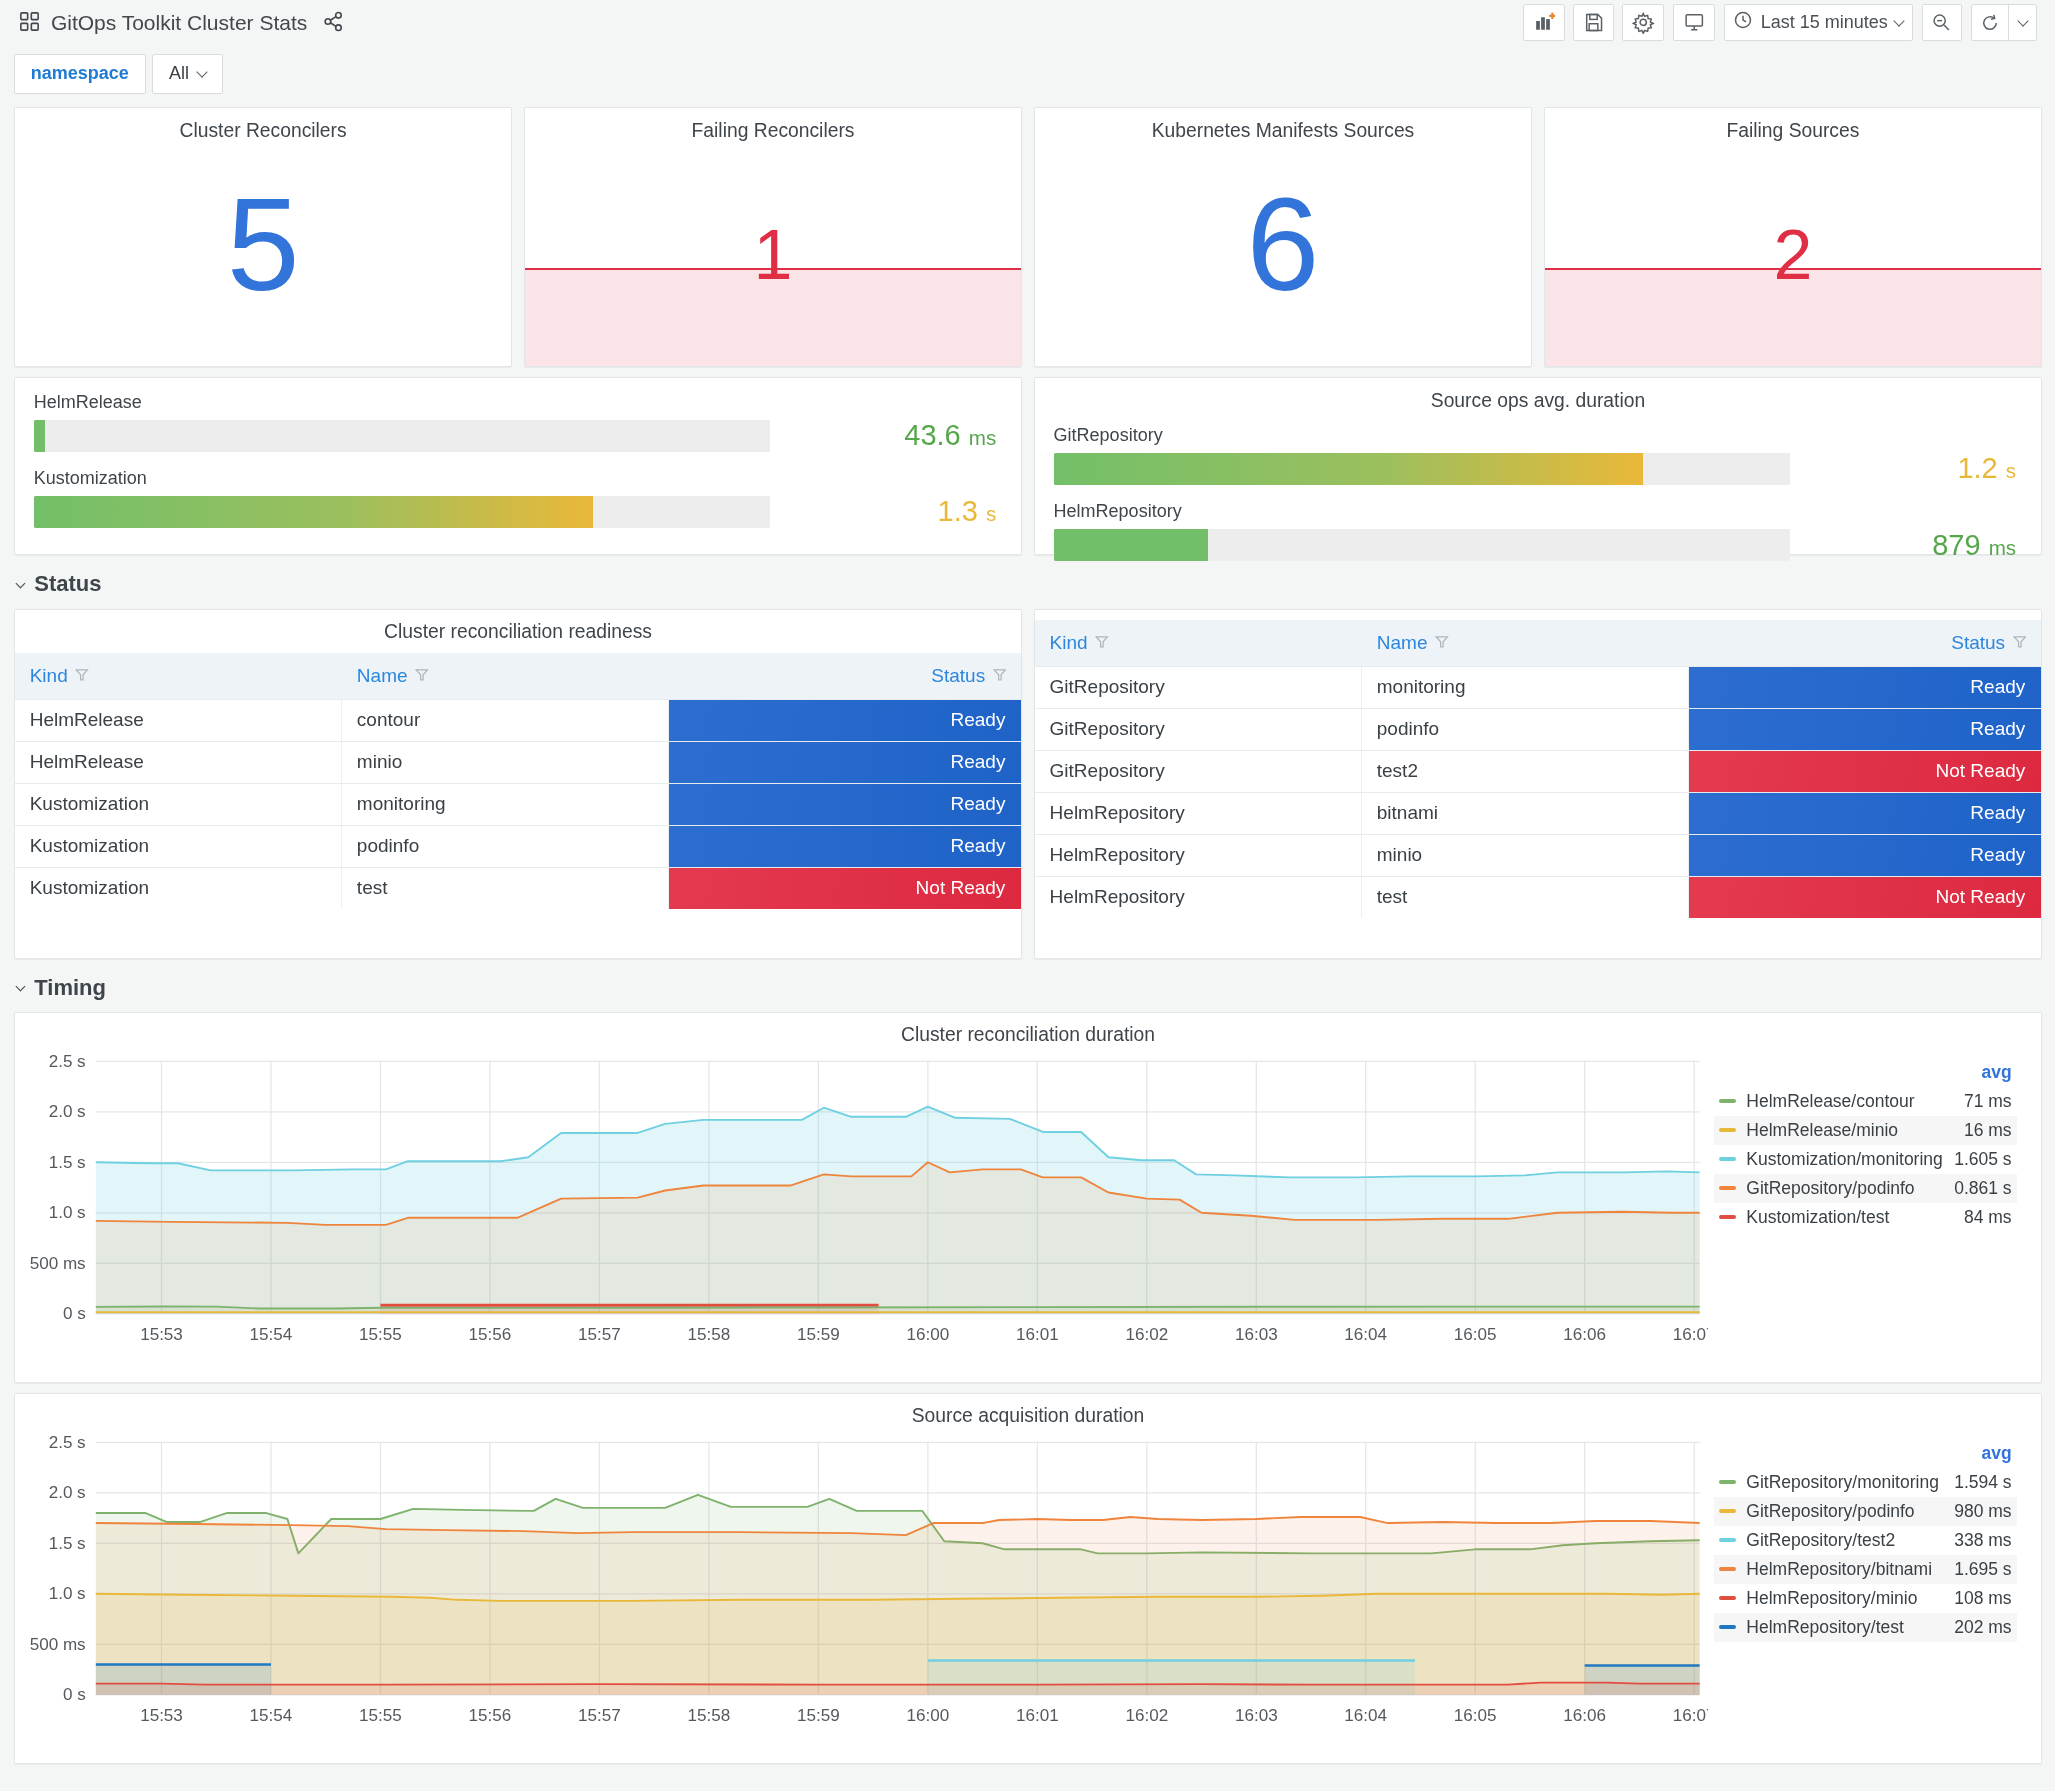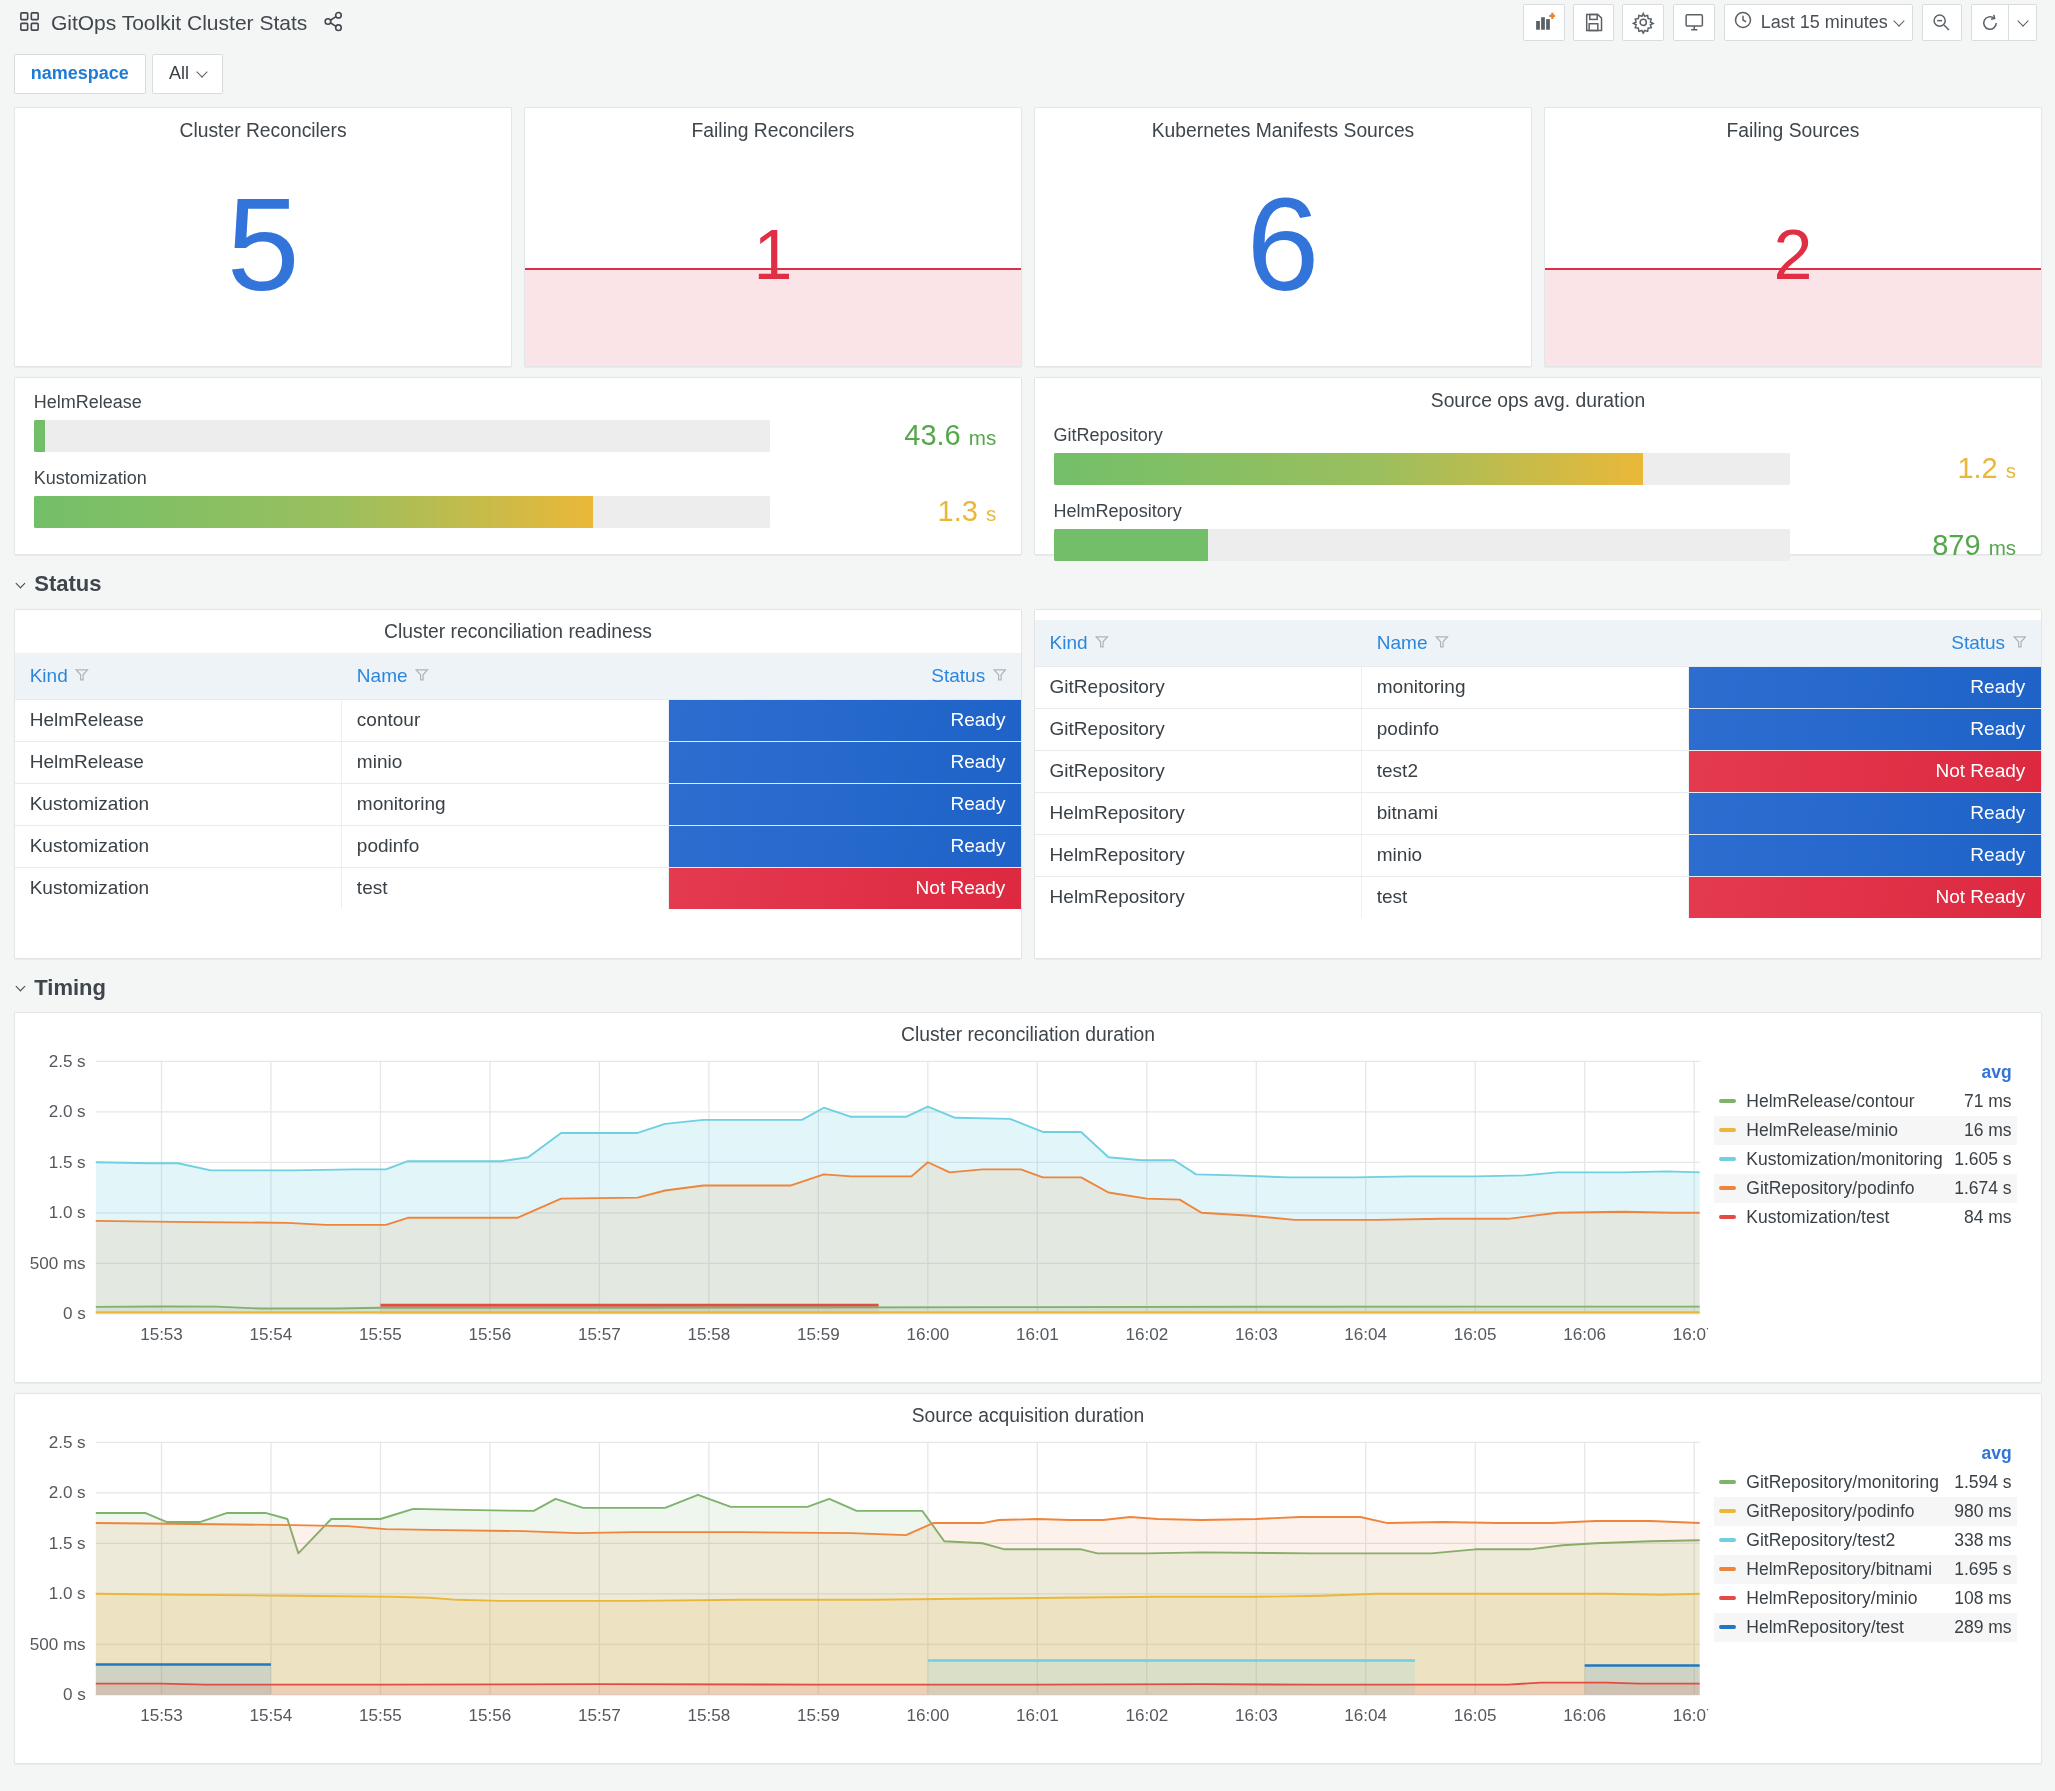--- a/index.html
+++ b/index.html
@@ -491,21 +491,21 @@
             <span class="legend-val">16 ms</span>
           </div>
           <div class="legend-row">
             <span class="legend-swatch" style="background: rgb(110, 208, 224);"></span>
             <span class="legend-name">Kustomization/monitoring</span>
             <span class="legend-val">1.605 s</span>
           </div>
           <div class="legend-row alt">
             <span class="legend-swatch" style="background: rgb(239, 132, 60);"></span>
             <span class="legend-name">GitRepository/podinfo</span>
-            <span class="legend-val">1.674 s</span>
+            <span class="legend-val">0.861 s</span>
           </div>
           <div class="legend-row">
             <span class="legend-swatch" style="background: rgb(226, 77, 66);"></span>
             <span class="legend-name">Kustomization/test</span>
             <span class="legend-val">84 ms</span>
           </div>
         </div>
     </div>
   </div>
 
@@ -595,20 +595,20 @@
             <span class="legend-val">1.695 s</span>
           </div>
           <div class="legend-row">
             <span class="legend-swatch" style="background: rgb(226, 77, 66);"></span>
             <span class="legend-name">HelmRepository/minio</span>
             <span class="legend-val">108 ms</span>
           </div>
           <div class="legend-row alt">
             <span class="legend-swatch" style="background: rgb(31, 120, 193);"></span>
             <span class="legend-name">HelmRepository/test</span>
-            <span class="legend-val">289 ms</span>
+            <span class="legend-val">202 ms</span>
           </div>
         </div>
     </div>
   </div>
 
 </div>
 
 
 </body></html>

